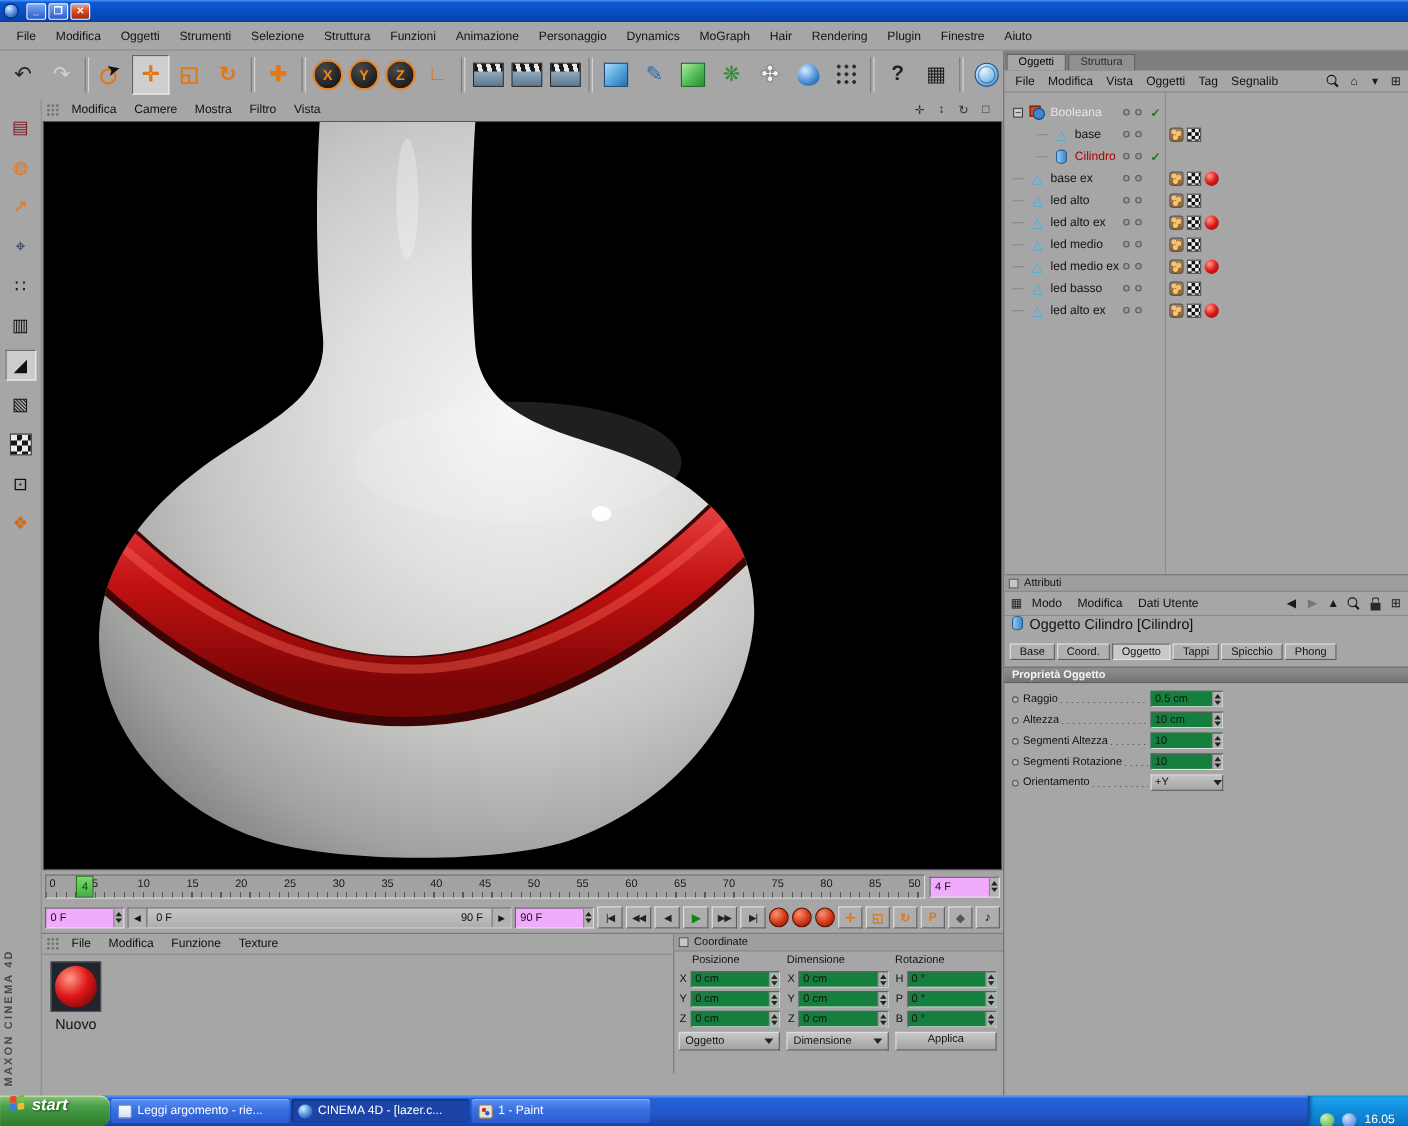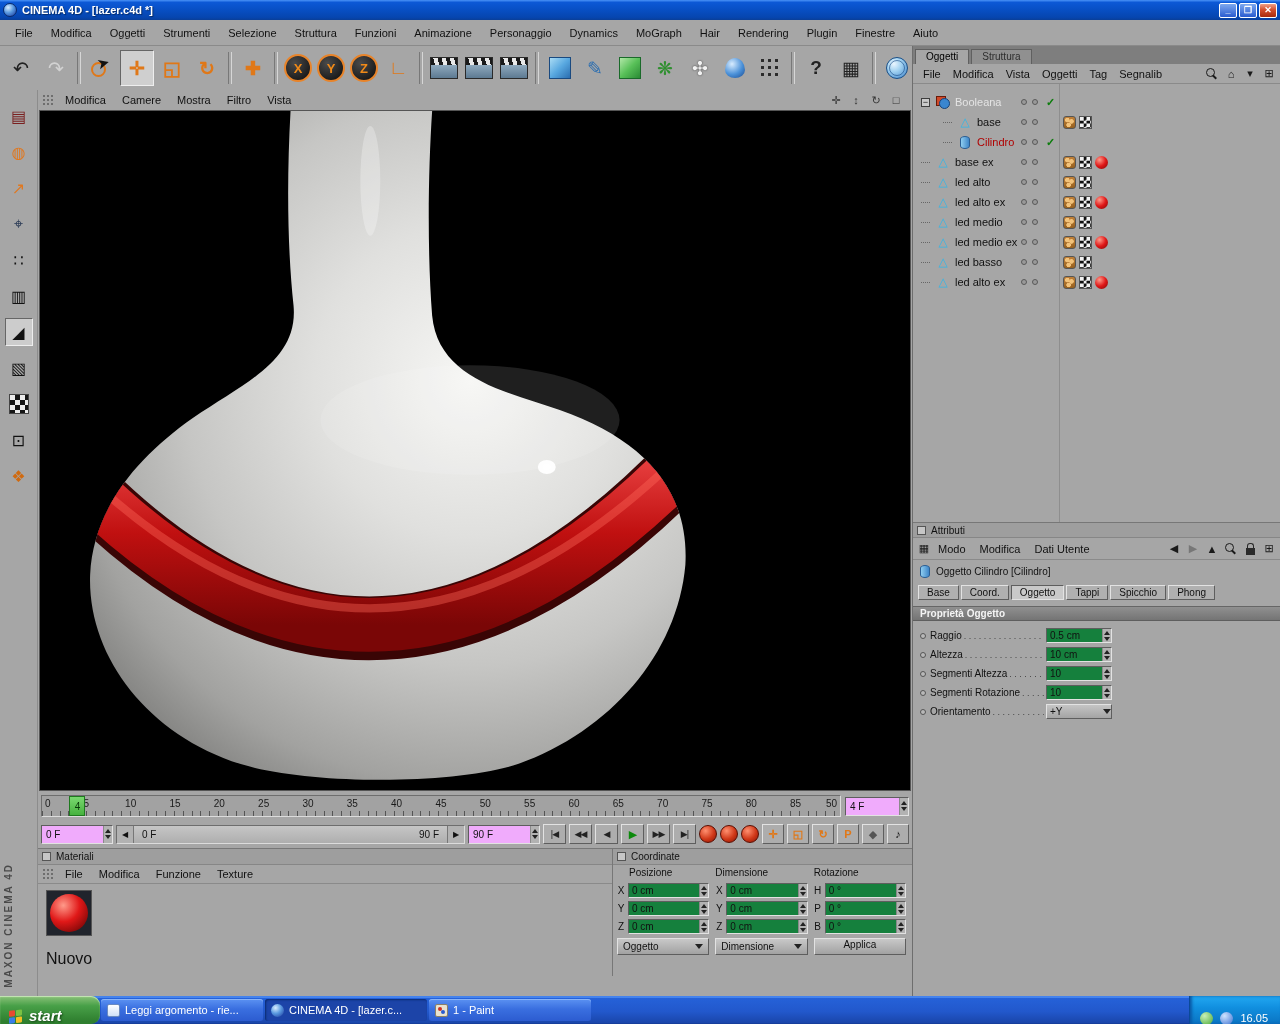--- a/index.html
+++ b/index.html
@@ -76,21 +76,21 @@
 .materials{left:38px;top:848px;width:574px;height:128px;display:flex;flex-direction:column;border-top:1px solid #777}
 .coords{left:612px;top:848px;width:300px;height:128px;display:flex;flex-direction:column;border-top:1px solid #777;border-left:1px solid #777}
 .panel-title{height:16px;display:flex;align-items:center;gap:5px;background:#9e9e9e;border-bottom:1px solid #868686;padding:0 4px;font-size:10px}
 .ptick{width:9px;height:9px;border:1px solid #555;background:#c6c6c6;flex:none}
 .pmenu{height:19px;display:flex;align-items:center;border-bottom:1px solid #8a8a8a;padding:0 4px}
 .pmenu .mi{padding:1px 8px;font-size:11px}
 .mat-area{flex:1;padding:6px 8px;display:flex;align-items:flex-start}
 .mat-item{display:flex;flex-direction:column;align-items:center}
 .mat-thumb{width:46px;height:46px;border:1px solid #555;background:#20242c;position:relative}
 .mat-thumb::before{content:"";position:absolute;inset:3px;border-radius:50%;background:radial-gradient(circle at 35% 30%,#ff9a8a,#e01818 45%,#6a0404 92%)}
-.mat-name{font-size:16px;margin-top:14px}
+.mat-name{font-size:13px;margin-top:3px}
 .coord-body{flex:1;display:flex;gap:6px;padding:2px 6px 2px 4px}
 .ccol{flex:1;display:flex;flex-direction:column;gap:3px}
 .chead{font-size:10px;height:13px;padding-left:12px}
 .crow{display:flex;align-items:center;gap:3px}
 .caxis{width:8px;font-size:10px;text-align:center}
 .vbox{display:flex;align-items:stretch;background:#15803d;border:1px solid;border-color:#5e5e5e #e2e2e2 #e2e2e2 #5e5e5e;height:15px;font-size:10px;flex:1}
 .vbox .val{flex:1;display:flex;align-items:center;padding-left:3px;white-space:nowrap}
 .cfoot{height:17px;display:flex;align-items:center;justify-content:space-between;padding:0 5px;font-size:10px;background:linear-gradient(180deg,#c8c8c8,#a2a2a2);border:1px solid;border-color:#e2e2e2 #5e5e5e #5e5e5e #e2e2e2;margin-top:1px}
 .dda{border:4px solid transparent;border-top:5px solid #222;margin-top:4px}
 .cbtn{height:17px;display:flex;align-items:flex-start;justify-content:center;font-size:10px;background:linear-gradient(180deg,#c8c8c8,#a2a2a2);border:1px solid;border-color:#e2e2e2 #5e5e5e #5e5e5e #e2e2e2;margin-top:1px}
@@ -135,37 +135,37 @@
 .rtags{position:absolute;left:150px;display:flex;gap:3px;align-items:center}
 .tag{width:13px;height:13px;border:1px solid #555;flex:none}
 .tag-phong{border-radius:3px;background:radial-gradient(circle at 30% 28%,#f2c27a 0 2px,transparent 2.6px),radial-gradient(circle at 68% 40%,#f2c27a 0 2px,transparent 2.6px),radial-gradient(circle at 42% 72%,#f2c27a 0 2px,transparent 2.6px),linear-gradient(#c08038,#96601f)}
 .tag-tex{background:conic-gradient(#101010 0 25%,#f2f2f2 0 50%,#101010 0 75%,#f2f2f2 0) 0 0/6.5px 6.5px}
 .tag-mat{border-radius:50%;border:none;background:radial-gradient(circle at 35% 30%,#ff9a8a,#e01818 50%,#7c0606)}
 
 
 .attr-title{height:16px;display:flex;align-items:center;gap:5px;background:#9e9e9e;border-top:1px solid #777;border-bottom:1px solid #868686;padding:0 4px;font-size:10px}
 .attr-menu{height:22px;display:flex;align-items:center;border-bottom:1px solid #8a8a8a;padding:0 4px}
 .attr-menu .mi{padding:1px 7px;font-size:11px}
-.attr-obj{height:22px;display:flex;align-items:center;gap:6px;padding:0 7px;font-size:10px}
+.attr-obj{height:22px;display:flex;gap:6px;padding:0 7px;font-size:13px}
 .attr-tabs{height:20px;display:flex;gap:2px;align-items:center;padding:0 5px}
 .atab{padding:1px 8px;font-size:10px;background:#b0b0b0;border:1px solid;border-color:#e2e2e2 #5e5e5e #5e5e5e #e2e2e2}
 .atab.active{background:#c9c9c9;border-color:#5e5e5e #e2e2e2 #e2e2e2 #5e5e5e}
 .attr-section{height:15px;margin-top:4px;background:linear-gradient(180deg,#909090,#747474);color:#f4f4f4;font-weight:bold;font-size:10px;display:flex;align-items:center;padding:0 7px;border-top:1px solid #666;border-bottom:1px solid #5e5e5e}
 .attr-fields{padding:5px 7px;width:206px}
 .attr-row{display:flex;align-items:center;height:19px;font-size:10px}
 .adot{width:6px;height:6px;border:1px solid #555;border-radius:50%;margin-right:4px;background:#b8b8b8;flex:none}
 .alabel{white-space:nowrap}
 .leader{flex:1;overflow:hidden;white-space:nowrap;color:#3e3e3e;font-size:9px;margin:0 2px}
 .leader::before{content:". . . . . . . . . . . . . . . . . . . . . ."}
 .attr-row .vbox{flex:none;width:66px}
 .attr-row .vbox.dd{background:linear-gradient(180deg,#c4c4c4,#a4a4a4);border-color:#e2e2e2 #5e5e5e #5e5e5e #e2e2e2}
 
 
 .taskbar{left:0;top:996px;width:1280px;height:28px;display:flex;align-items:stretch;background:linear-gradient(180deg,#3a77e8 0%,#5191f5 4%,#2561d8 9%,#2258cc 55%,#1a46ab 95%,#143a92 100%)}
-.startbtn{width:100px;border-radius:0 9px 9px 0;background:linear-gradient(180deg,#8cc27a 0%,#48a048 35%,#2f7f2f 90%);display:flex;align-items:flex-end;gap:6px;padding-left:9px;color:#fff;font-weight:bold;font-style:italic;font-size:15px;text-shadow:1px 1px 2px #1a4a1a;box-shadow:inset 0 1px 1px #c8e8b8}
+.startbtn{width:100px;border-radius:0 9px 9px 0;background:linear-gradient(180deg,#8cc27a 0%,#48a048 35%,#2f7f2f 90%);display:flex;align-items:flex-start;gap:6px;padding-left:9px;color:#fff;font-weight:bold;font-style:italic;font-size:15px;text-shadow:1px 1px 2px #1a4a1a;box-shadow:inset 0 1px 1px #c8e8b8}
 .flag{width:14px;height:14px;display:grid;grid-template-columns:6px 6px;grid-template-rows:6px 6px;gap:1px;transform:skewY(-6deg)}
 .flag i{border-radius:1px}
 .flag .f1{background:#e84a30}.flag .f2{background:#7ac143}.flag .f3{background:#3a7de8}.flag .f4{background:#f2c024}
 .task{width:162px;margin:3px 1px;border-radius:3px;background:linear-gradient(180deg,#5b92f2,#3a6fe0 45%,#2c5cd0);box-shadow:inset 0 1px 0 #8ab4f8;display:flex;align-items:center;gap:5px;padding:0 6px;color:#fff;font-size:11px;white-space:nowrap;overflow:hidden}
 .task.active{background:#1c44a8;box-shadow:inset 1px 1px 2px #0a2a70}
 .ticon{width:13px;height:13px;flex:none;border-radius:2px}
 .ticon.doc{background:linear-gradient(180deg,#fff,#cfe0f8);border:1px solid #6a8ac0}
 .ticon.c4d{border-radius:50%;background:radial-gradient(circle at 35% 30%,#d8ecff,#5a9ae0 45%,#16329a)}
 .ticon.paint{background:#e8e2d0;border:1px solid #8a8068;position:relative}
 .ticon.paint::before{content:"";position:absolute;left:2px;top:2px;width:4px;height:4px;border-radius:50%;background:#d03020}
@@ -175,21 +175,20 @@
 .tic.g{background:radial-gradient(circle at 35% 30%,#c8f0b8,#4aa832)}
 .tic.b{background:radial-gradient(circle at 35% 30%,#cfe4ff,#3a6fd0)}
 </style>
 </head>
 <body>
 
 <div class="screen">
 
   <div class="abs titlebar">
     <span class="app-icon"></span>
-    <span class="title-text">CINEMA 4D - [lazer.c4d *]</span>
     <span class="winbtn btn-min">_</span>
     <span class="winbtn btn-max">❐</span>
     <span class="winbtn btn-close">✕</span>
   </div>
 
   <div class="abs menubar">
     <span class="mi">File</span>
     <span class="mi">Modifica</span>
     <span class="mi">Oggetti</span>
     <span class="mi">Strumenti</span>
@@ -437,24 +436,20 @@
       <span class="sbtn org">✛</span>
       <span class="sbtn org">◱</span>
       <span class="sbtn org">↻</span>
       <span class="sbtn org">P</span>
       <span class="sbtn" style="color:#555">◆</span>
       <span class="sbtn">♪</span>
     </div>
   </div>
 
   <div class="abs materials">
-    <div class="panel-title">
-      <span class="ptick"></span>
-      <span>Materiali</span>
-    </div>
     <div class="pmenu">
       <span class="grip"></span>
       <span class="mi">File</span>
       <span class="mi">Modifica</span>
       <span class="mi">Funzione</span>
       <span class="mi">Texture</span>
     </div>
     <div class="mat-area">
       <div class="mat-item">
         <span class="mat-thumb"></span>

